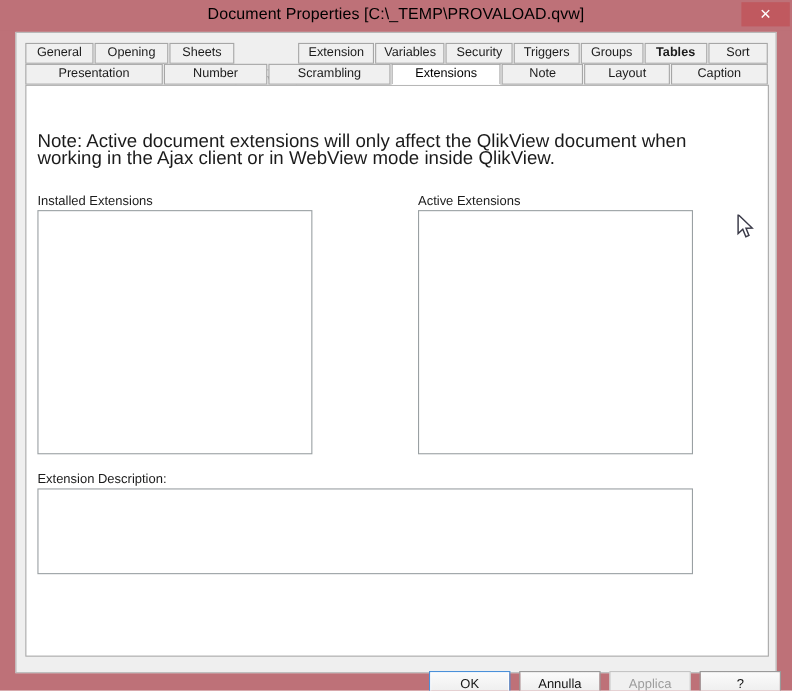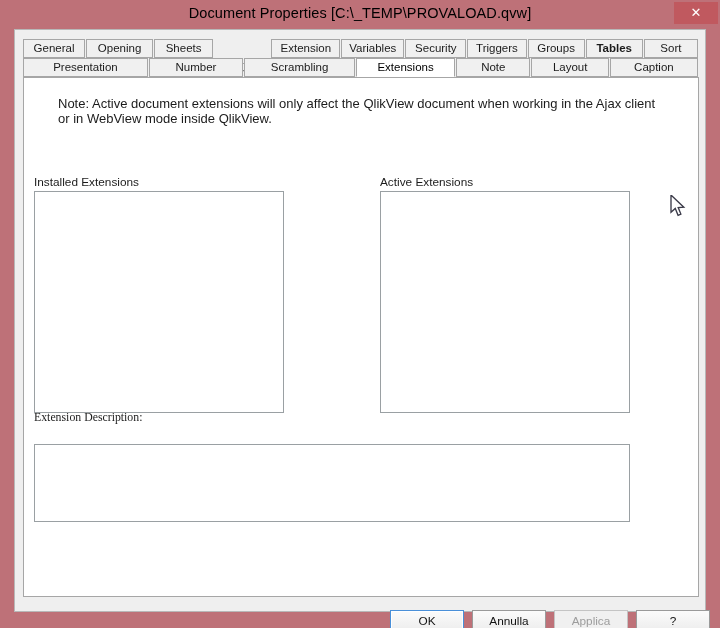--- a/index.html
+++ b/index.html
@@ -109,44 +109,43 @@
     width: 676px;
     height: 520px;
     background: #ffffff;
     border: 1px solid #a6a6a6;
     border-top: 1px solid #a6a6a6;
     box-sizing: border-box;
   }
   #note-text {
     position: absolute;
     left: 10px;
-    top: 18px;
+    top: 43px;
     width: 612px;
-    font-size: 13px;
+    font-size: 17px;
     line-height: 15px;
     color: #1b1b1b;
-    margin-left: 24px;
   }
   .field-label {
     position: absolute;
     font-size: 11.8px;
     color: #1b1b1b;
     white-space: nowrap;
   }
   .listbox {
     position: absolute;
     background: #ffffff;
     border: 1px solid #9aa0a3;
     box-sizing: border-box;
   }
   #installed-label { left: 10px; top: 97px; }
   #installed-list  { left: 10px; top: 113px; width: 250px; height: 222px; }
   #active-label    { left: 356px; top: 97px; }
   #active-list     { left: 356px; top: 113px; width: 250px; height: 222px; }
-  #desc-label      { left: 10px; top: 332px; font-family: Liberation Serif, serif; }
+  #desc-label      { left: 10px; top: 350px; }
   #desc-box        { left: 10px; top: 366px; width: 596px; height: 78px; }
   
   #transfer-buttons {
     position: absolute;
     left: 270px;
     top: 132px;
     width: 80px;
   }
   .xfer-btn {
     display: block;

